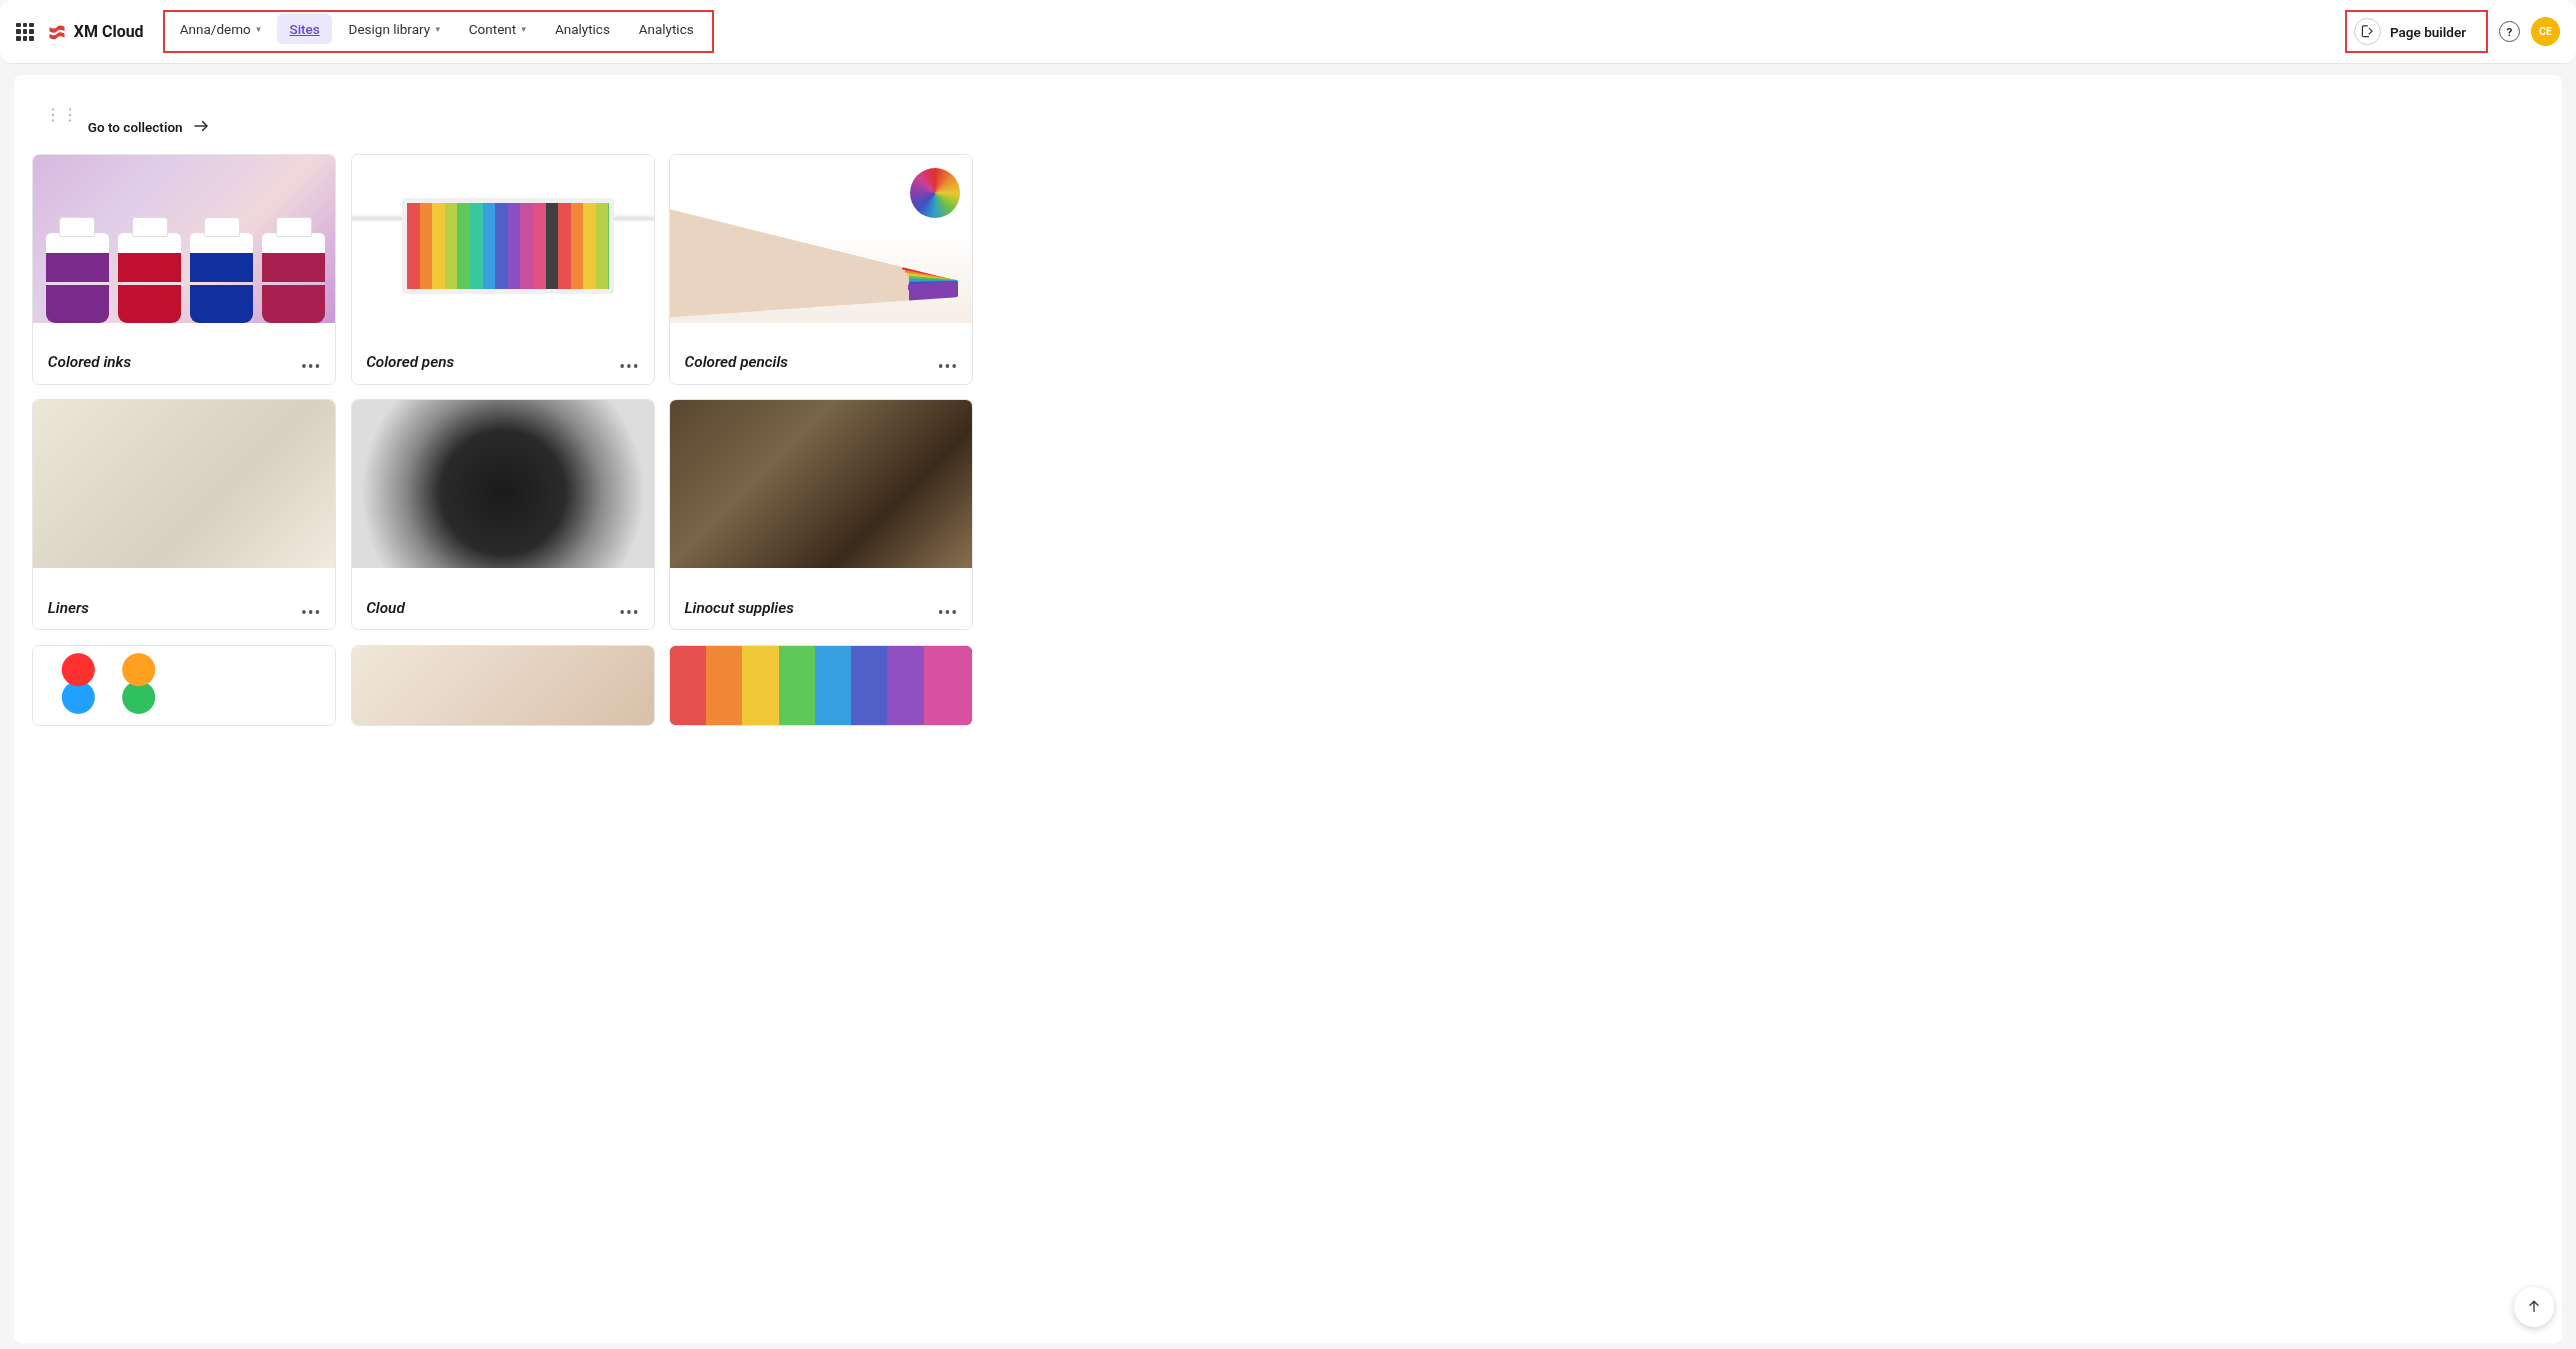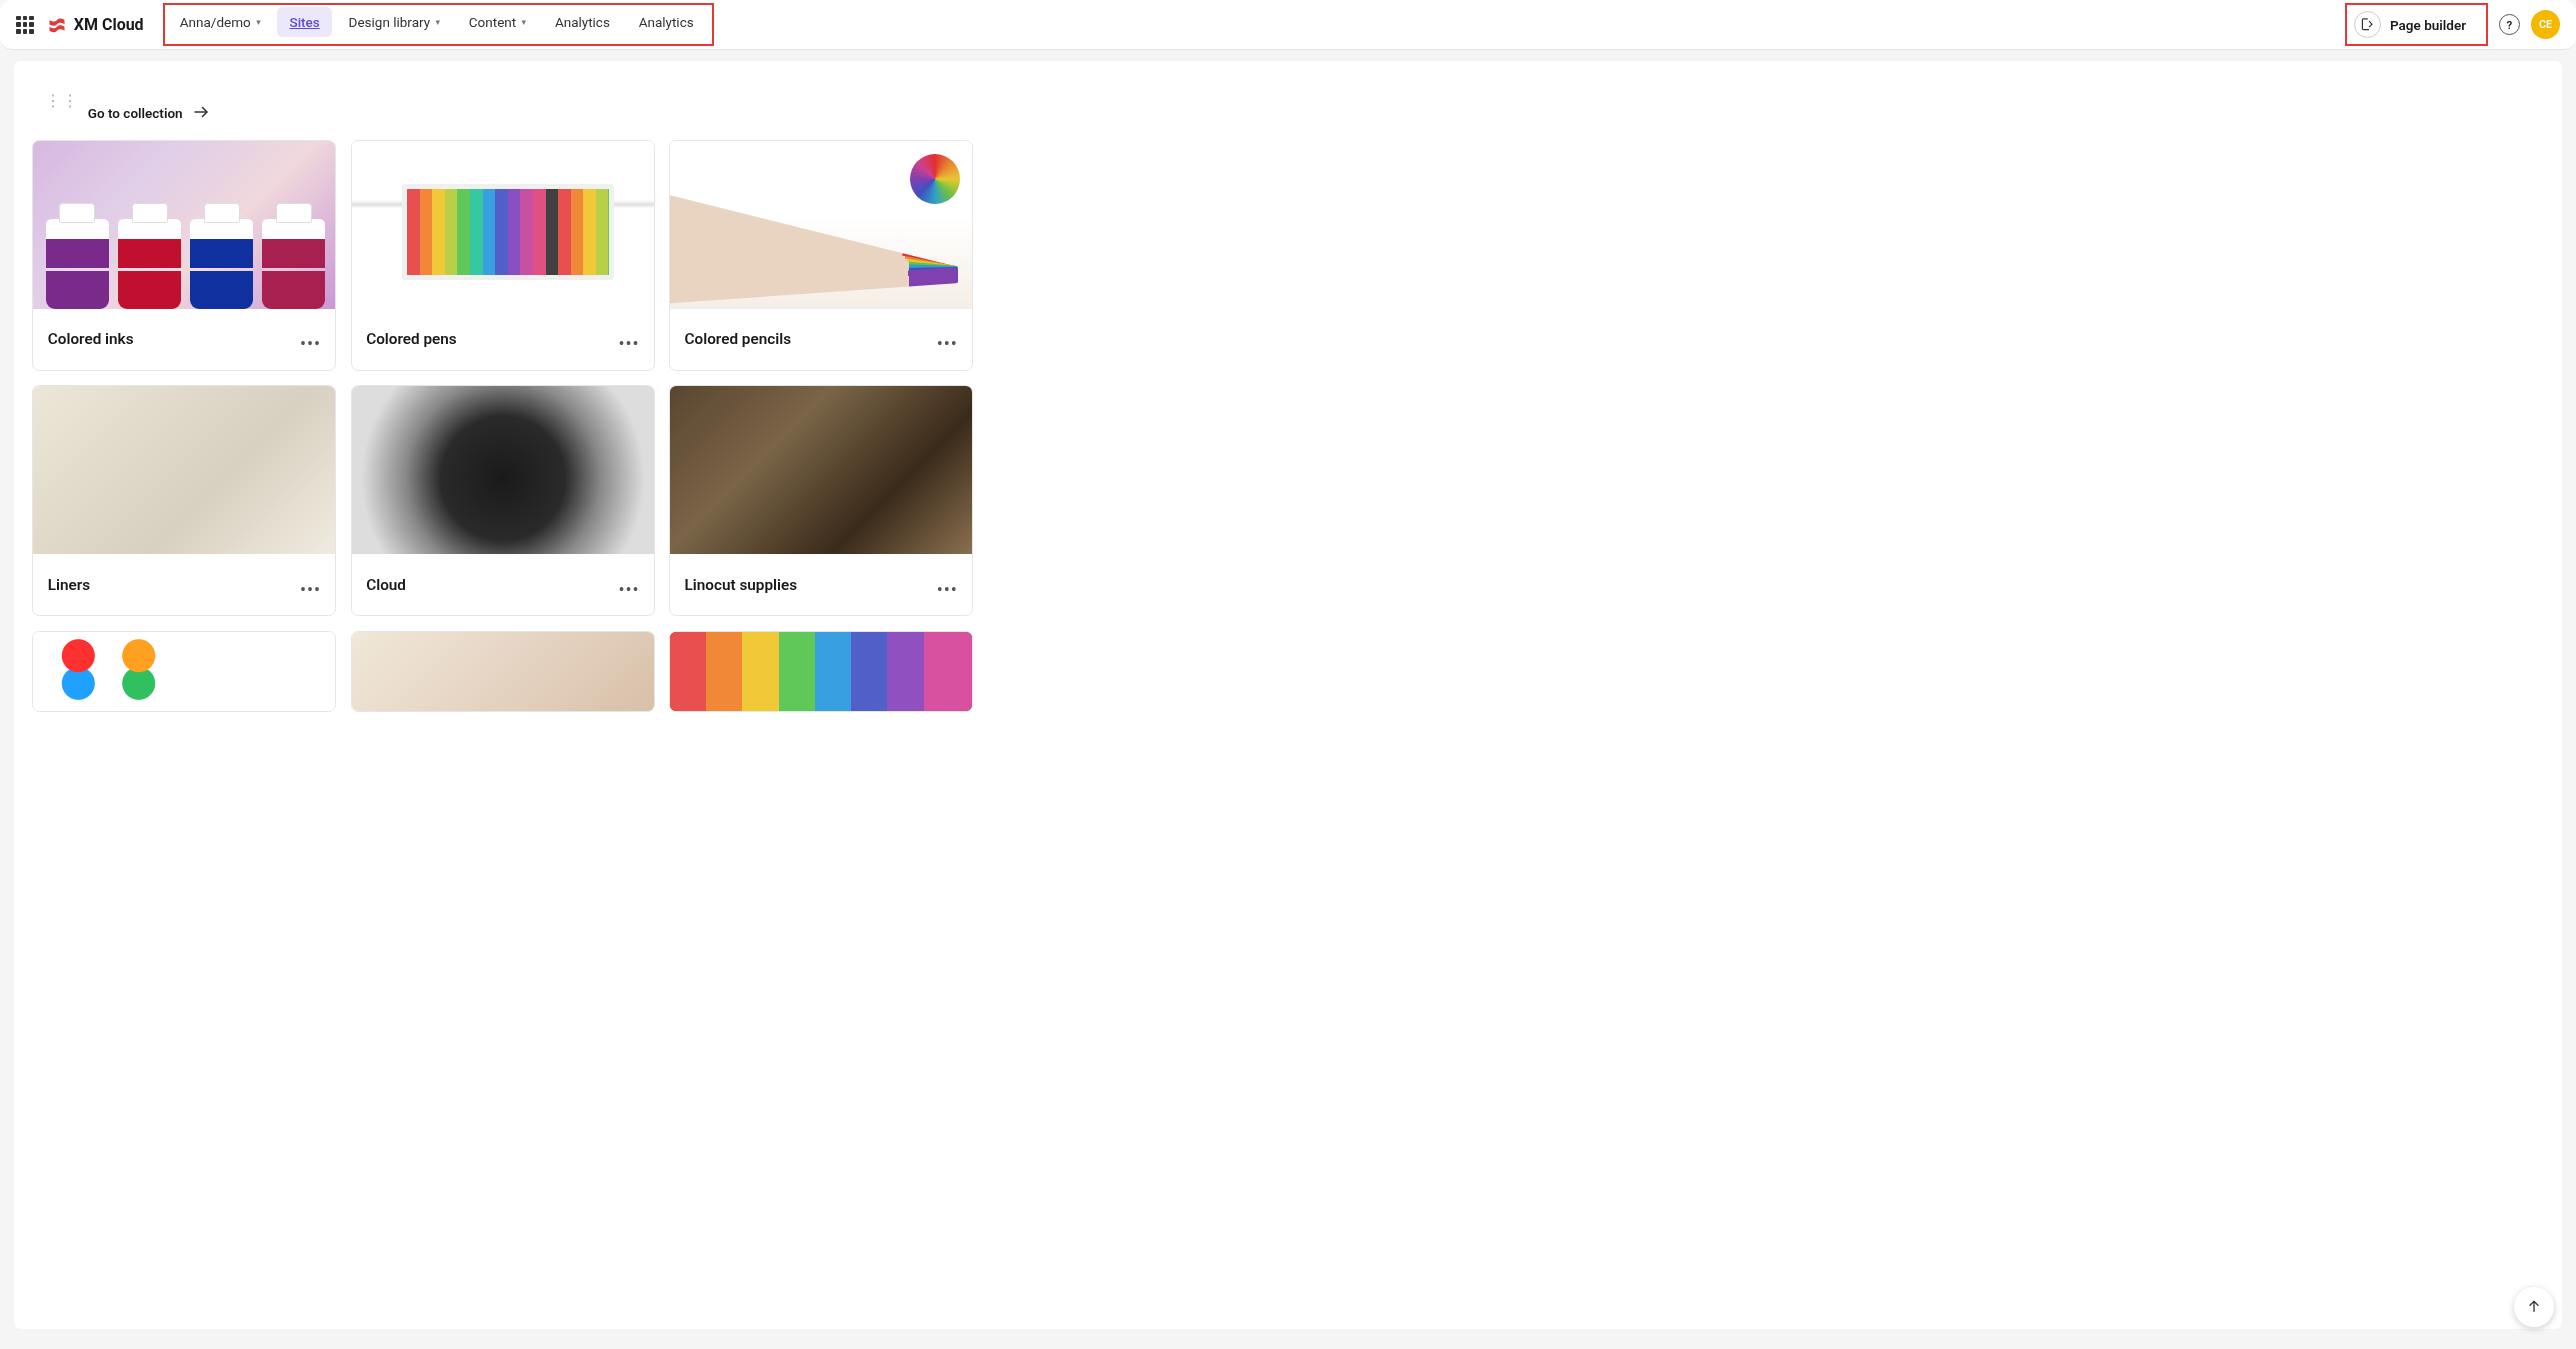--- a/index.html
+++ b/index.html
@@ -8,21 +8,21 @@
       box-sizing: border-box;
     }
     body {
       font-family: -apple-system, BlinkMacSystemFont, "Segoe UI", Roboto, Helvetica, Arial, sans-serif;
       background: #f5f5f5;
       color: #1a1a1a;
       font-size: 12.6px;
     }
     .topbar {
       background: #fff;
-      height: 50px;
+      height: 64px;
       display: flex;
       align-items: center;
       padding: 0 16px;
       border-bottom: 0.9px solid #e5e5e5;
       border-radius: 12px;
     }
     .topbar-left {
       display: flex;
       align-items: center;
       gap: 12.6px;
@@ -207,22 +207,23 @@
       display: block;
       position: relative;
     }
     .card-img.cut {
       height: 79px;
     }
     .card-body {
       padding: 12.6px 14.4px;
       height: 61px;
       display: flex;
-      align-items: center;
+      align-items: flex-end;
       justify-content: space-between;
+      font-style: italic;
     }
     .card-title {
       font-size: 15.3px;
       font-weight: 600;
     }
     .card-menu {
       font-size: 18px;
       color: #555;
       cursor: pointer;
       letter-spacing: 0.9px;

